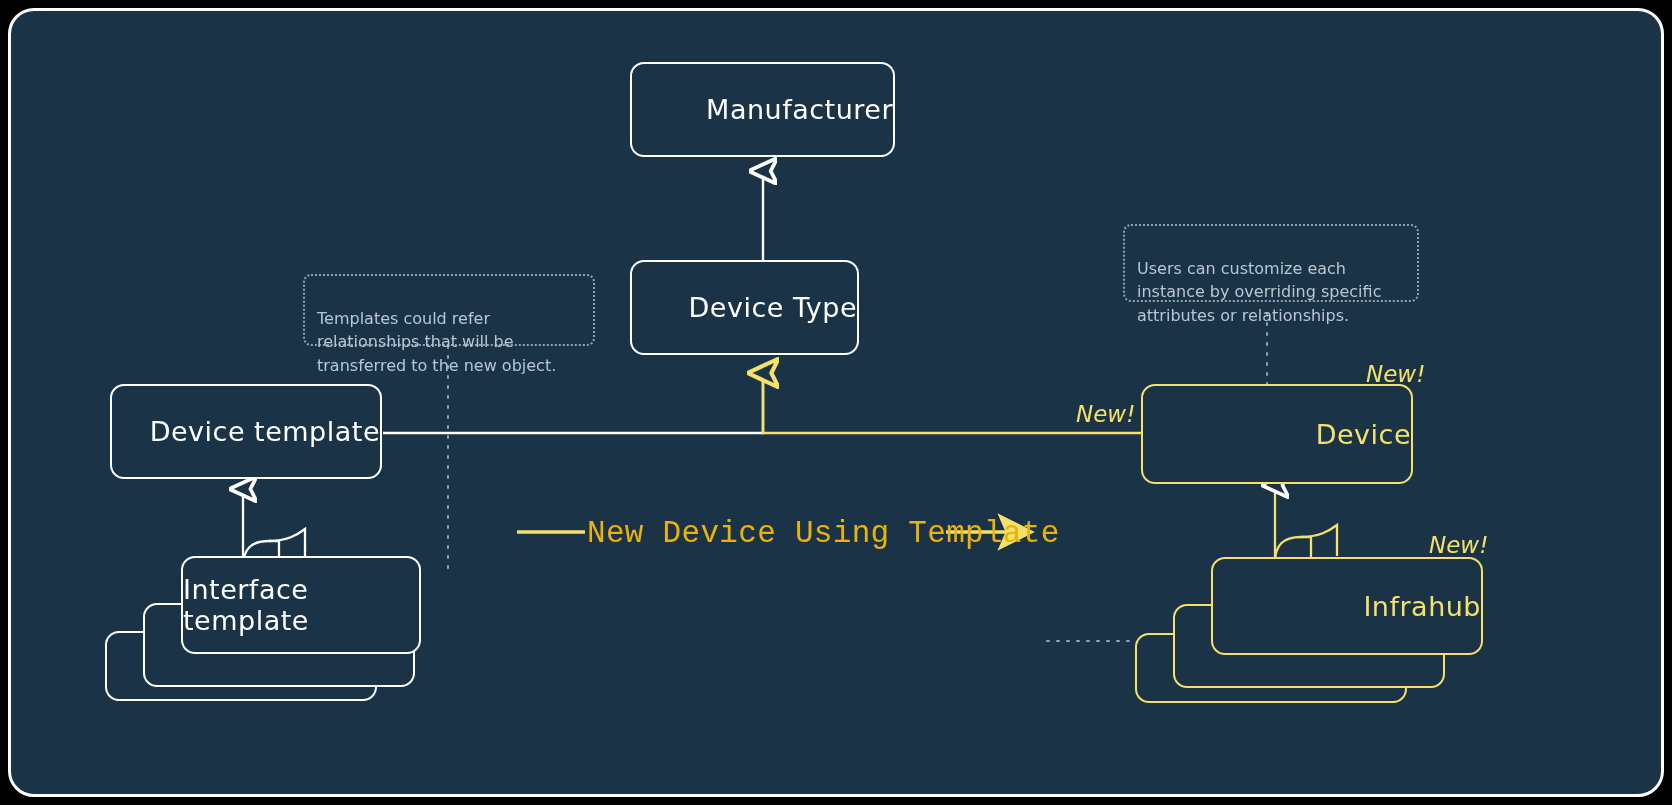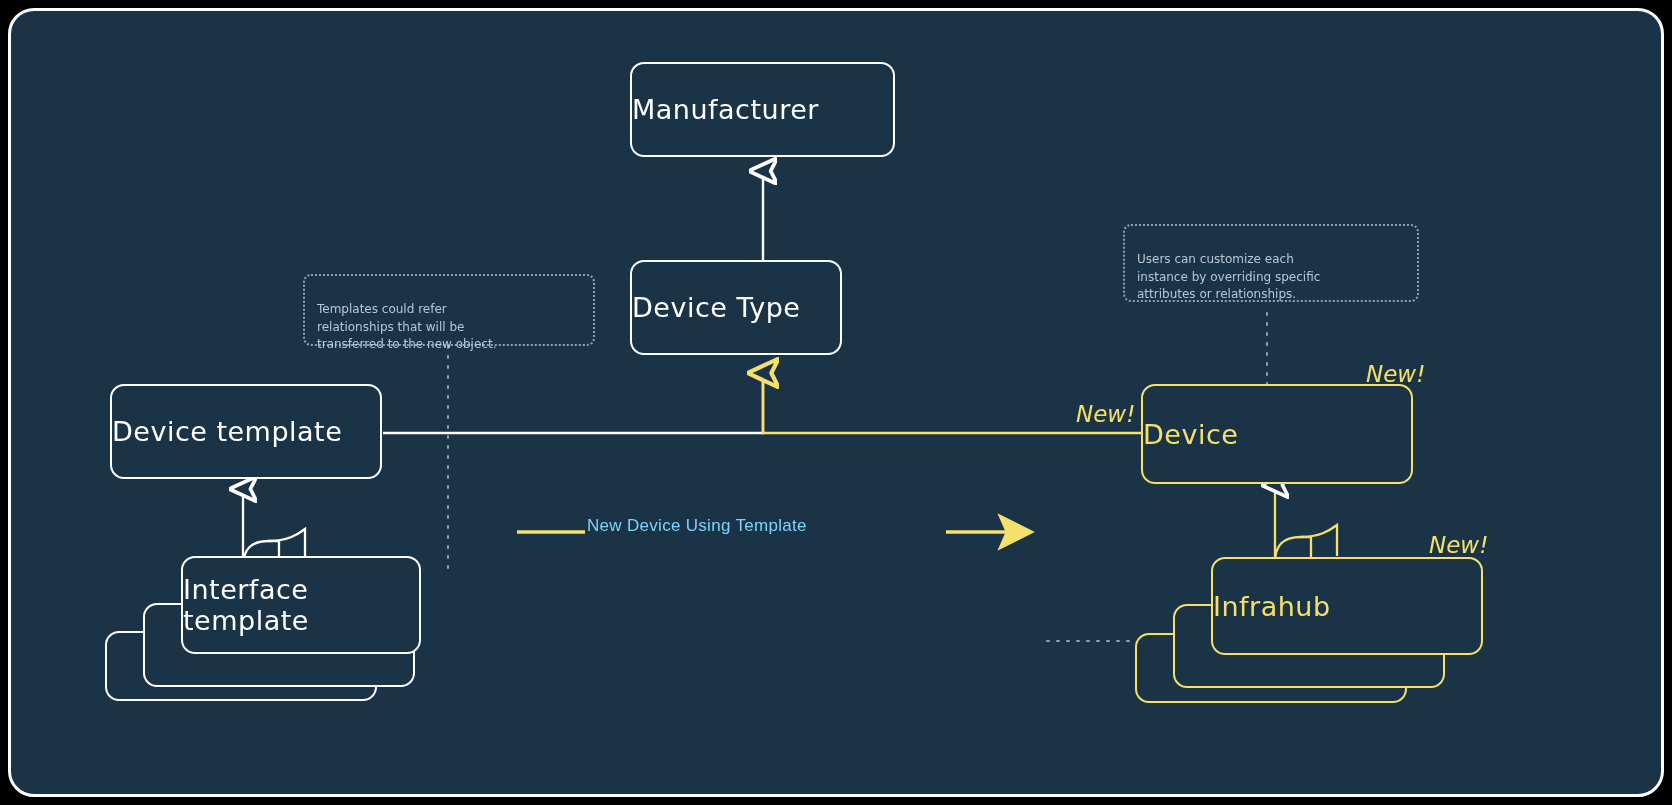--- a/index.html
+++ b/index.html
@@ -25,21 +25,21 @@
   }
   svg#art{
     position:absolute;left:0;top:0;
     width:1656px;height:789px;
   }
   .node{
     position:absolute;
     box-sizing:border-box;
     border:2.5px solid #ffffff;
     border-radius:14px;
-    display:flex;align-items:center;justify-content:flex-start;
+    display:flex;align-items:center;justify-content:flex-end;
     color:#ffffff;
     font-size:27px;
     letter-spacing:.5px;
     background:#1b3347;
     font-family:"DejaVu Sans", sans-serif;
   }
   .node.yellow{
     border-color:#f4e06a;
     color:#f4e06a;
   }
@@ -50,40 +50,40 @@
     border-radius:14px;
     background:#1b3347;
   }
   .stackcard.yellow{border-color:#f4e06a;}
   .note{
     position:absolute;
     box-sizing:border-box;
     border:2px dotted #8fa3b4;
     border-radius:8px;
     color:#b9c7d2;
-    font-size:12px;
+    font-size:16px;
     line-height:1.45;
     padding:8px 12px 9px 12px;
     background:transparent;
     white-space:pre-line;
     font-family:"DejaVu Sans", sans-serif;
   }
   .newtag{
     position:absolute;
     color:#f4e06a;
     font-size:23px;
     font-style:italic;
     font-family:"DejaVu Sans", sans-serif;
   }
   .flowlabel{
     position:absolute;
-    color:#7dd3fc;
-    font-size:17px;
+    color:#eab308;
+    font-size:31px;
     letter-spacing:.3px;
-    font-family:Liberation Sans, sans-serif;
+    font-family:Liberation Mono, monospace;
     white-space:nowrap;
   }
 </style>
 </head>
 <body>
 
 <div id="stage">
   <div id="canvas">
 
     <svg id="art" viewBox="0 0 1656 789">
@@ -138,21 +138,21 @@
       <g>
         <path d="M506 521 L574 521" stroke="#f4e06a" stroke-width="3.4" fill="none"></path>
         <path d="M935 521 L1000 521" stroke="#f4e06a" stroke-width="3.4" fill="none" marker-end="url(#arrowYellowSolid)"></path>
       </g>
     </svg>
 
     <div class="node" style="left:619px;top:51px;width:265px;height:95px;">
       <span>Manufacturer</span>
     </div>
 
-    <div class="node" style="left:619px;top:249px;width:212px;height:95px;">
+    <div class="node" style="left:619px;top:249px;width:229px;height:95px;">
       <span>Device Type</span>
     </div>
 
     <div class="node" style="left:99px;top:373px;width:272px;height:95px;">
       <span>Device template</span>
     </div>
 
     <div class="stackcard" style="left:94px;top:620px;width:272px;height:70px;"></div>
     <div class="stackcard" style="left:132px;top:592px;width:272px;height:84px;"></div>
     <div class="node" style="left:170px;top:545px;width:240px;height:98px;">

